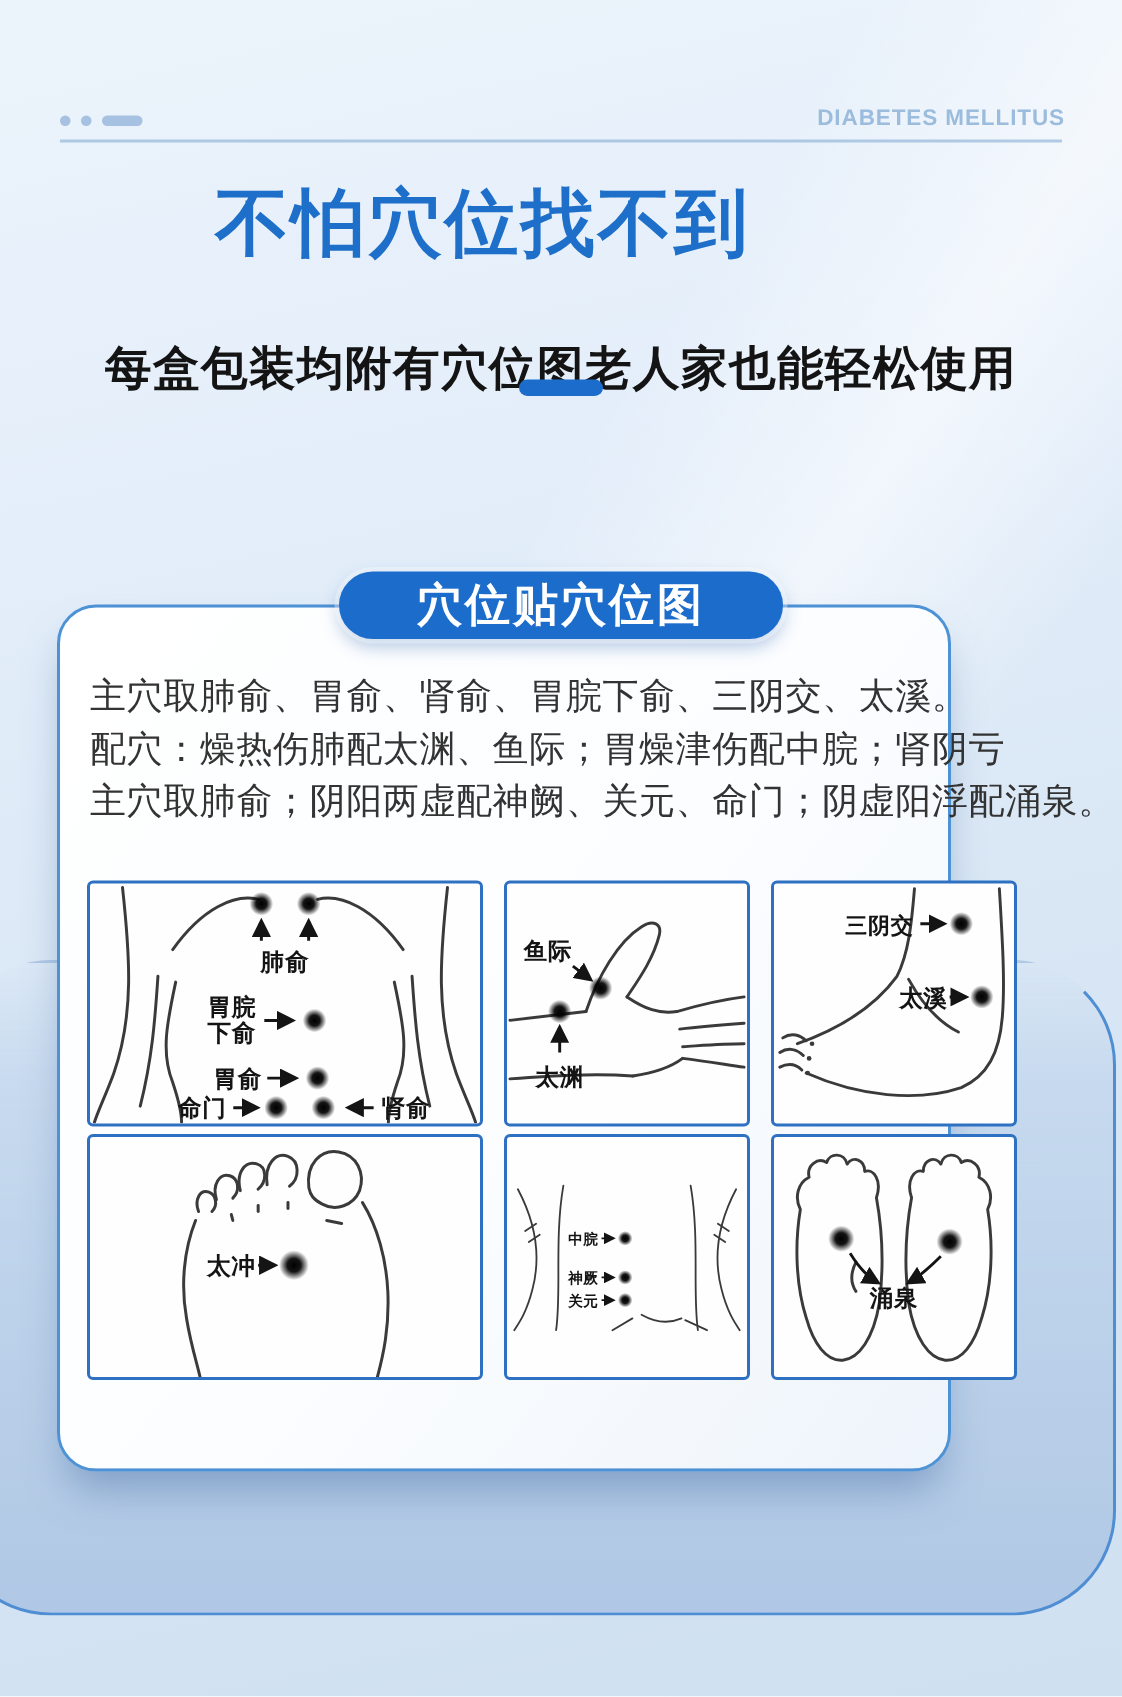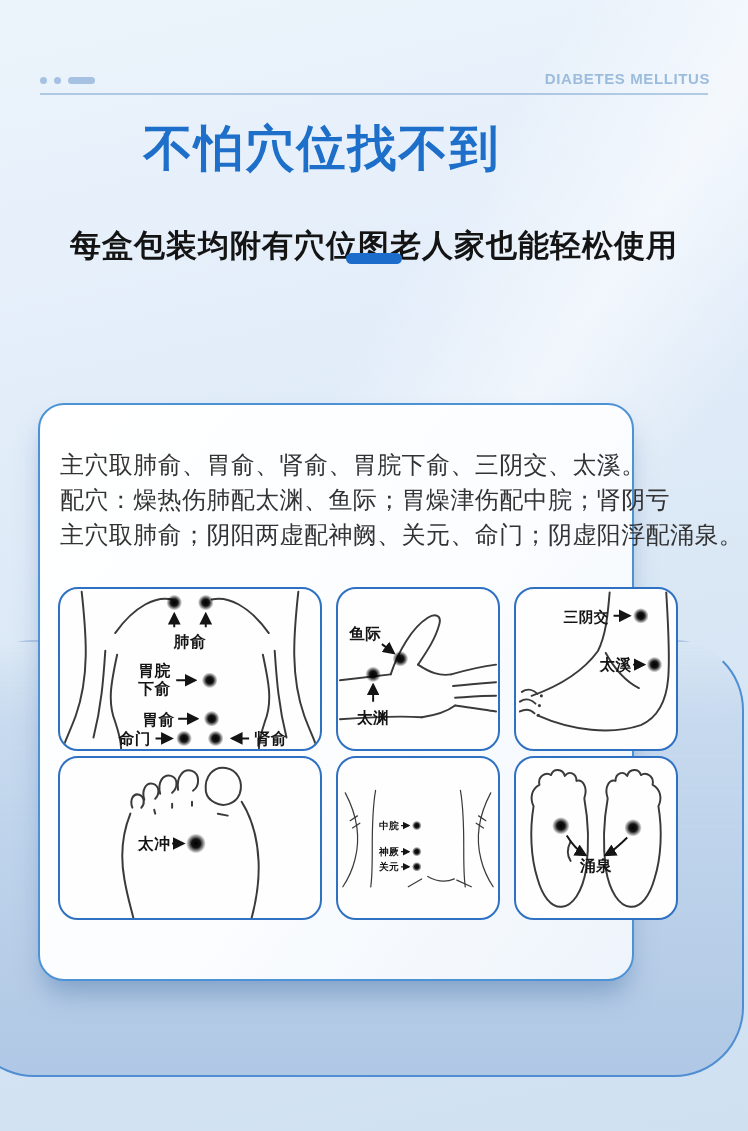--- a/index.html
+++ b/index.html
@@ -66,21 +66,21 @@
   .desc { position:absolute; left:20px; top:42px; width:624px; color:#333; }
   .desc .line {
     font-size:24px; line-height:35px; font-weight:500; letter-spacing:.4px; white-space:nowrap;
   }
   .grid {
     position:absolute; left:18px; top:182px;
     display:grid; grid-template-columns:264px 164px 164px; grid-template-rows:164px 164px;
     column-gap:14px; row-gap:5px;
   }
   .panel {
-    position:relative; border:2px solid #2e71c2; border-radius:20px; background:#fefeff; overflow:hidden;text-align:right;
+    position:relative; border:2px solid #2e71c2; border-radius:4px; background:#fefeff; overflow:hidden;text-align:right;
   }
   .panel svg { display:block; width:100%; height:100%; }
   .sketch { stroke:#2a2a2a; stroke-width:2; fill:none; stroke-linecap:round; stroke-linejoin:round; opacity:.92; }
   .arrow { stroke:#141414; stroke-width:2; fill:none; }
   svg text { font:bold 16px "Liberation Sans", sans-serif; fill:#141414; letter-spacing:.5px; }
   .lbl3 { font-size:15px; }
 </style>
 </head>
 <body>
 
@@ -95,20 +95,21 @@
   </div>
   <div class="brand">DIABETES MELLITUS</div>
   <div class="header-line"></div>
 
   <div class="title">不怕穴位找不到</div>
   <div class="subtitle">每盒包装均附有穴位图老人家也能轻松使用</div>
   <div class="hero-dash"></div>
 
   <div class="bottom-panel"></div>
 
+  <div class="badge">穴位贴穴位图</div>
 
   <svg width="0" height="0" style="position:absolute" aria-hidden="true">
     <defs>
       <radialGradient id="dotGrad">
         <stop offset="0%" stop-color="#000"></stop>
         <stop offset="45%" stop-color="#000" stop-opacity="0.92"></stop>
         <stop offset="100%" stop-color="#000" stop-opacity="0"></stop>
       </radialGradient>
       <marker id="arrow" viewBox="0 0 10 10" refX="8" refY="5" markerWidth="6.5" markerHeight="6.5" orient="auto-start-reverse">
         <path d="M0,0 L10,5 L0,10 Z" fill="#141414"></path>

